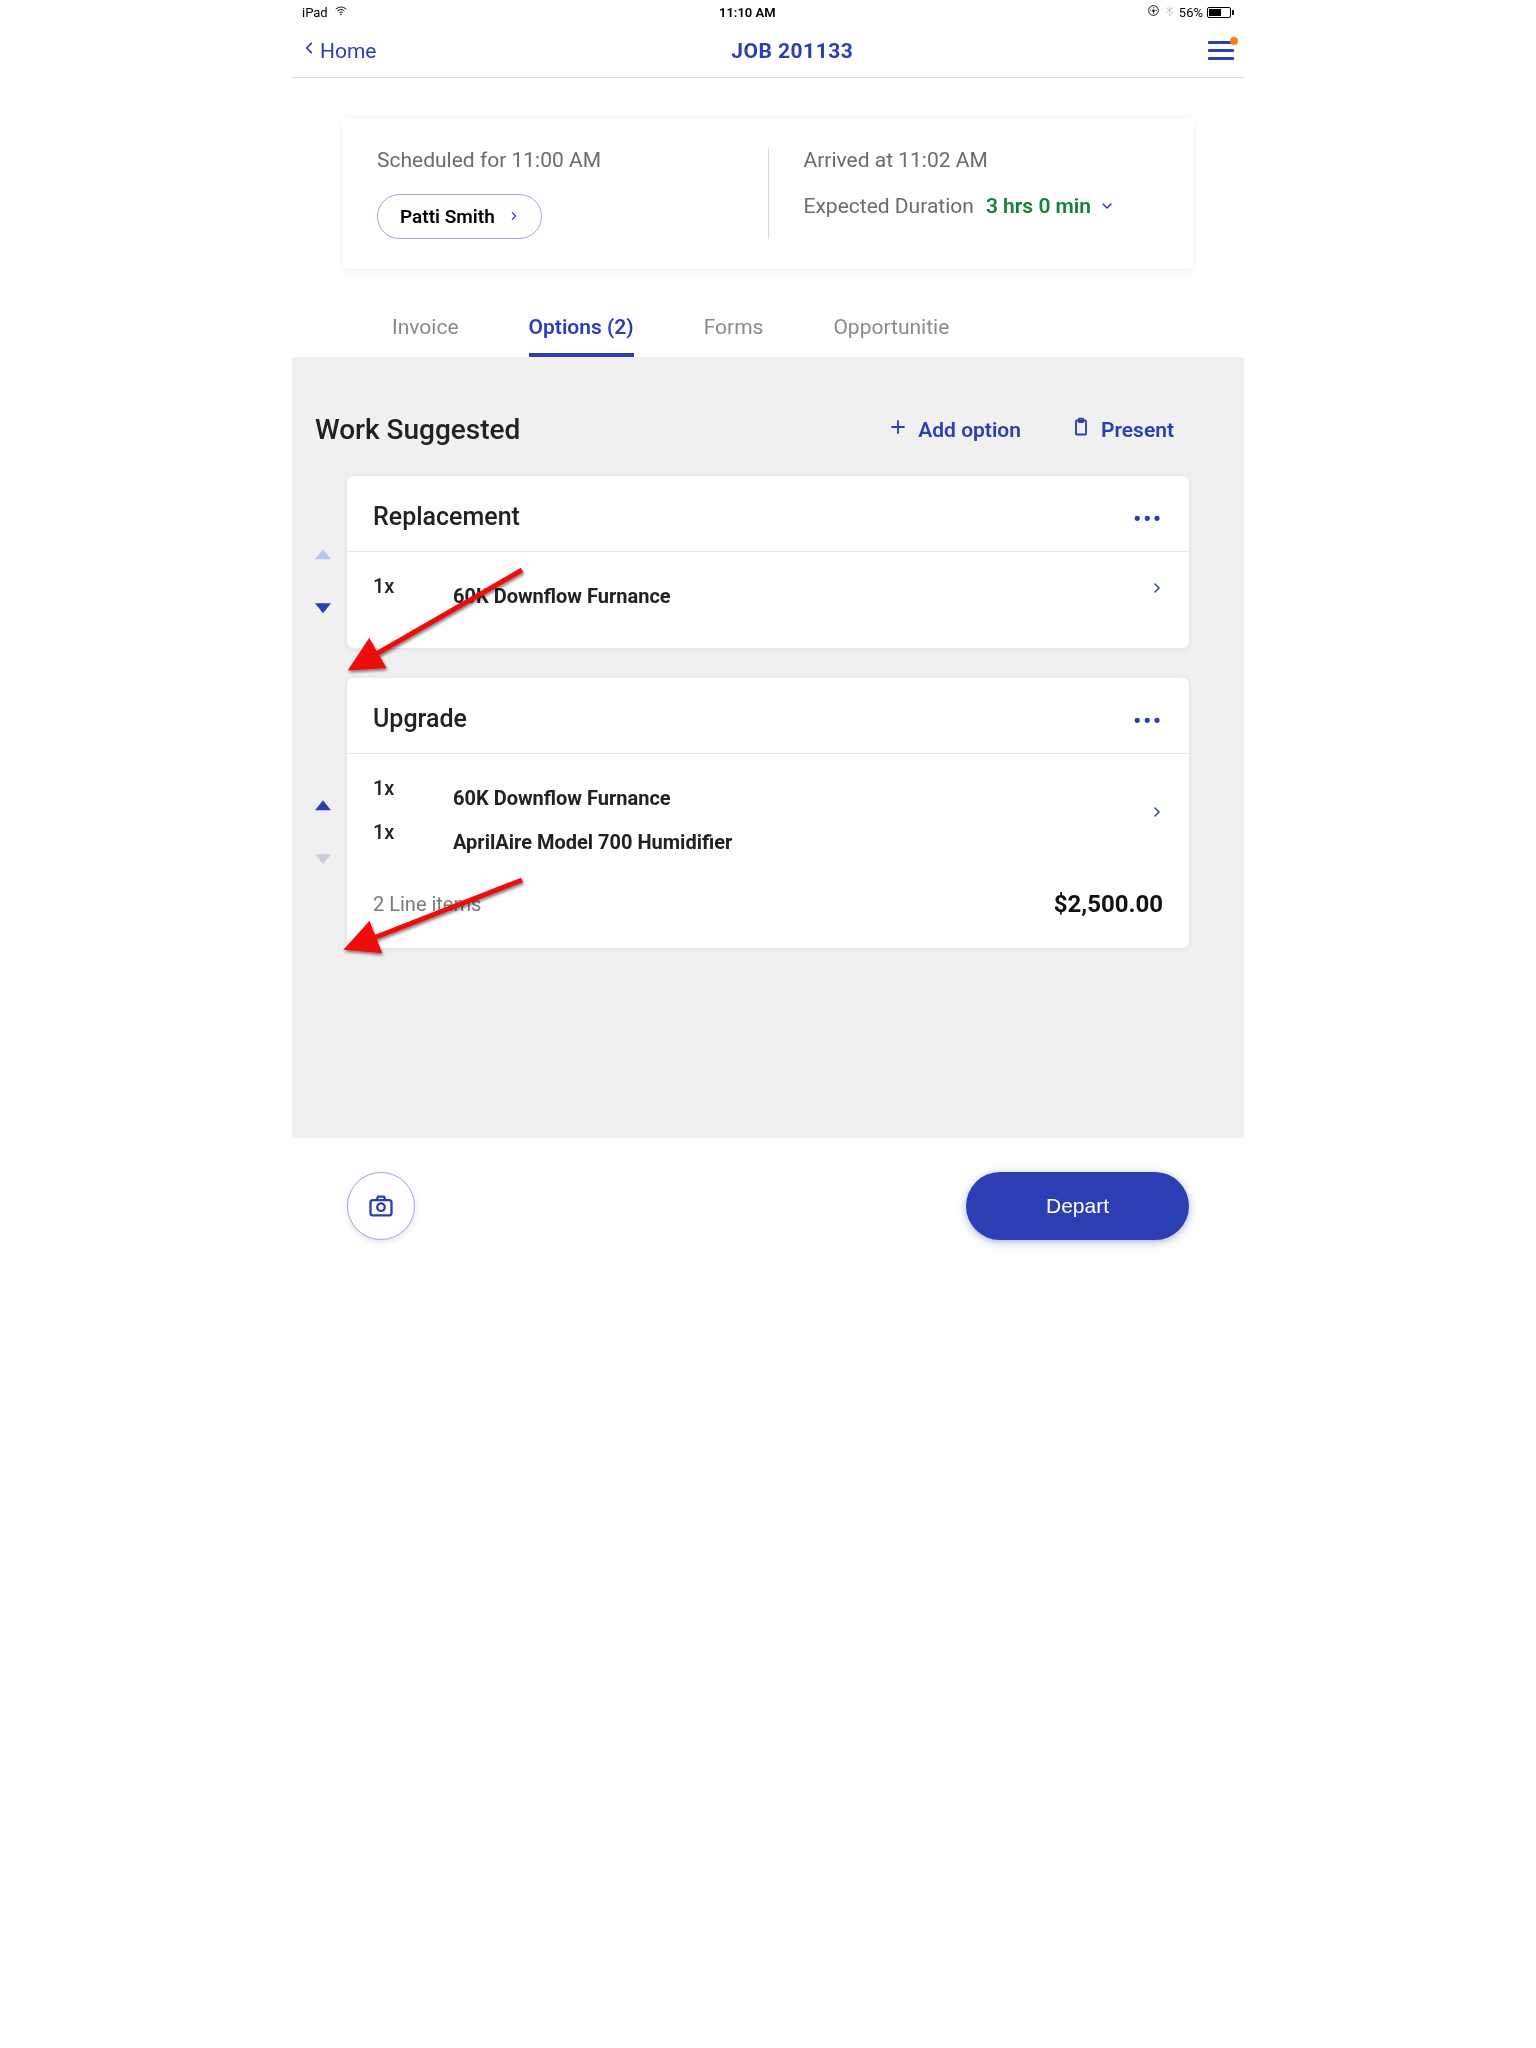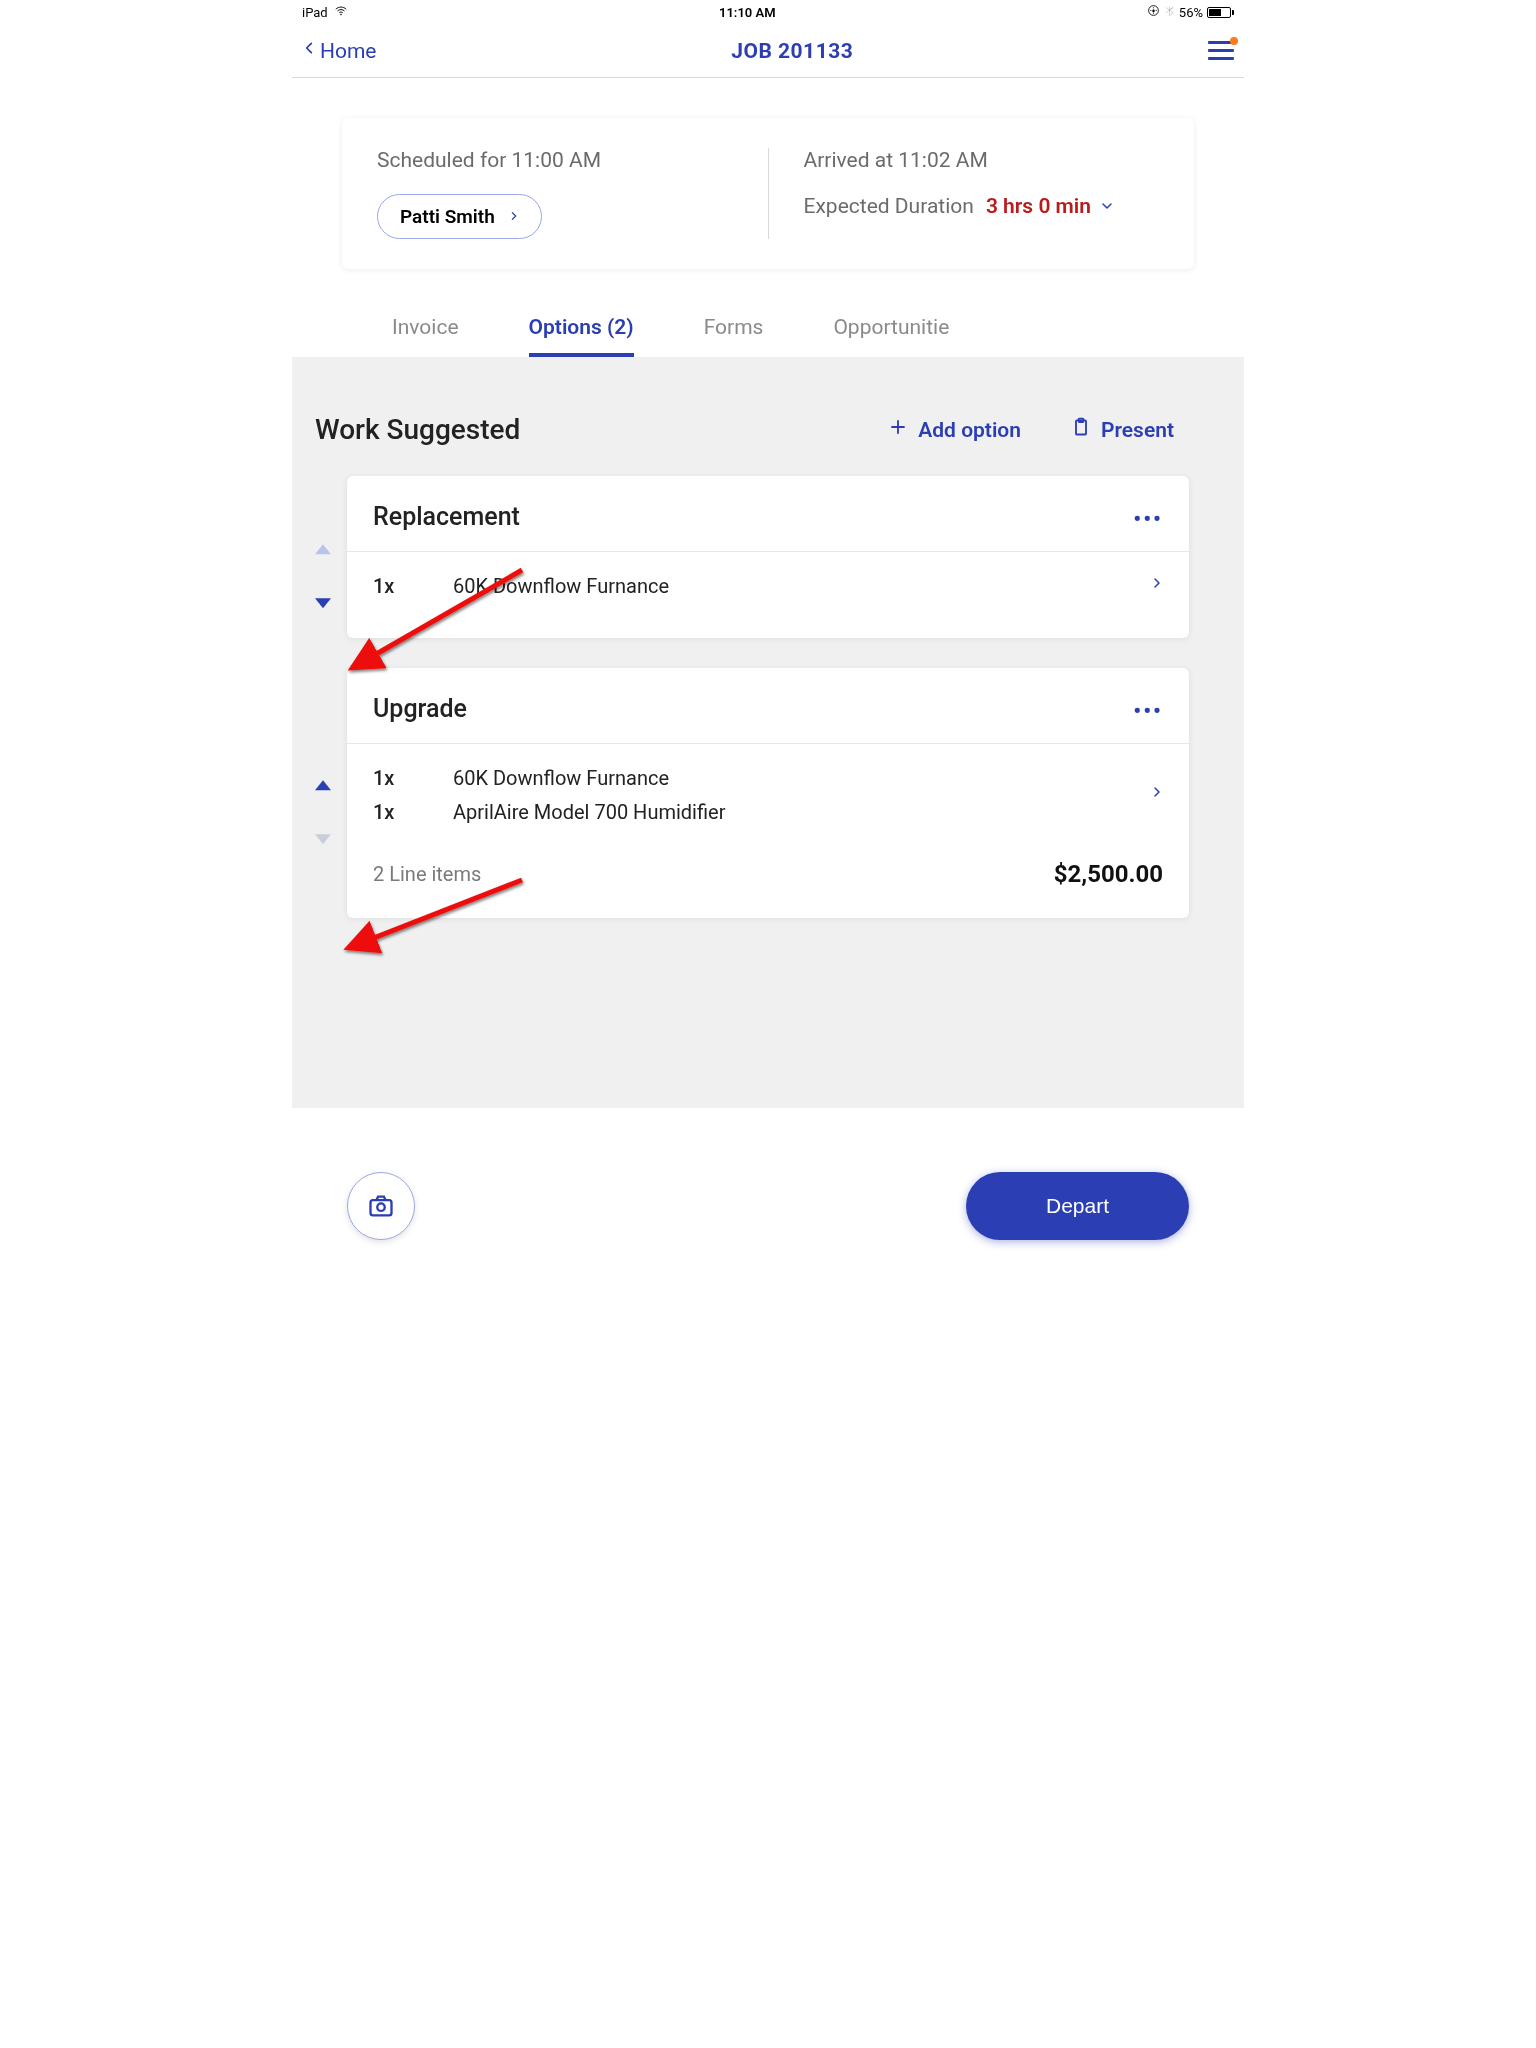--- a/index.html
+++ b/index.html
@@ -64,21 +64,21 @@
     display:inline-flex; align-items:center; gap:14px;
     border:1.5px solid #9aa8e8;
     border-radius:999px;
     padding: 10px 22px;
     color:#000000; font-size:19px; font-weight:600;
     cursor:pointer;
   }
   .tech-chip .chev { color:#2b3eb3; }
   .dur-row { margin-top:22px; display:flex; align-items:center; gap:12px; }
   .dur-label { color:#6b6b6b; font-size:21px; }
-  .dur-val { color:#b91c1c; font-size:21px; font-weight:600; display:flex; align-items:center; gap:8px;}
+  .dur-val { color:#15803d; font-size:21px; font-weight:600; display:flex; align-items:center; gap:8px;}
 
   
   .tabs { display:flex; gap:70px; margin: 46px 0 0 0; padding-left: 100px; }
   .tab { font-size:21px; color:#8a8a8a; padding-bottom:14px; cursor:pointer; }
   .tab.active { color:#2b3eb3; font-weight:600; border-bottom:4px solid #2b3eb3; }
 
   
   .gray-section { background:#f0f0f0; padding: 0 0 160px 0; min-height: 300px;}
   .section-header {
     display:flex; align-items:center; justify-content:space-between;
@@ -95,21 +95,21 @@
     background:#fff; border-radius:6px; box-shadow:0 1px 6px rgba(0,0,0,0.08);
     padding: 0 0 30px 0;
   }
   .card-head { display:flex; align-items:flex-end; justify-content:space-between; padding: 26px 26px 20px 26px; }
   .card-title { font-size:25px; font-weight:500; color:#222; }
   .more-dots { color:#2b3eb3; font-size:22px; letter-spacing:2px; cursor:pointer; font-weight:700;}
   .card-hr { height:1px; background:#e7e7e7; margin:0;}
   .line-items { padding: 22px 26px 0 26px; position:relative;}
   .line-row { display:flex; gap:40px; font-size:20px; color:#222; margin-bottom:10px;}
   .line-qty { width:40px; font-weight:500;}
-  .line-name { font-weight:400; }
+  .line-name { font-weight:700;margin-top:10px; }
   .card-chevron { position:absolute; right:26px; top:50%; color:#2b3eb3; cursor:pointer; }
   .card-footer { display:flex; justify-content:space-between; padding: 26px 26px 0 26px; align-items:center;}
   .footer-muted { color:#7a7a7a; font-size:20px; }
   .footer-price { font-weight:700; font-size:24px; color:#111; }
 
   
   .order-arrows { position:absolute; left:-32px; top:50%; transform:translateY(-20%); display:flex; flex-direction:column; gap:44px;}
   .tri { width:0; height:0; border-left:8px solid transparent; border-right:8px solid transparent; cursor:pointer;}
   .tri-up-dis   { border-bottom:10px solid #b9c4ee; }
   .tri-down-act { border-top:10px solid #2b3eb3; }

